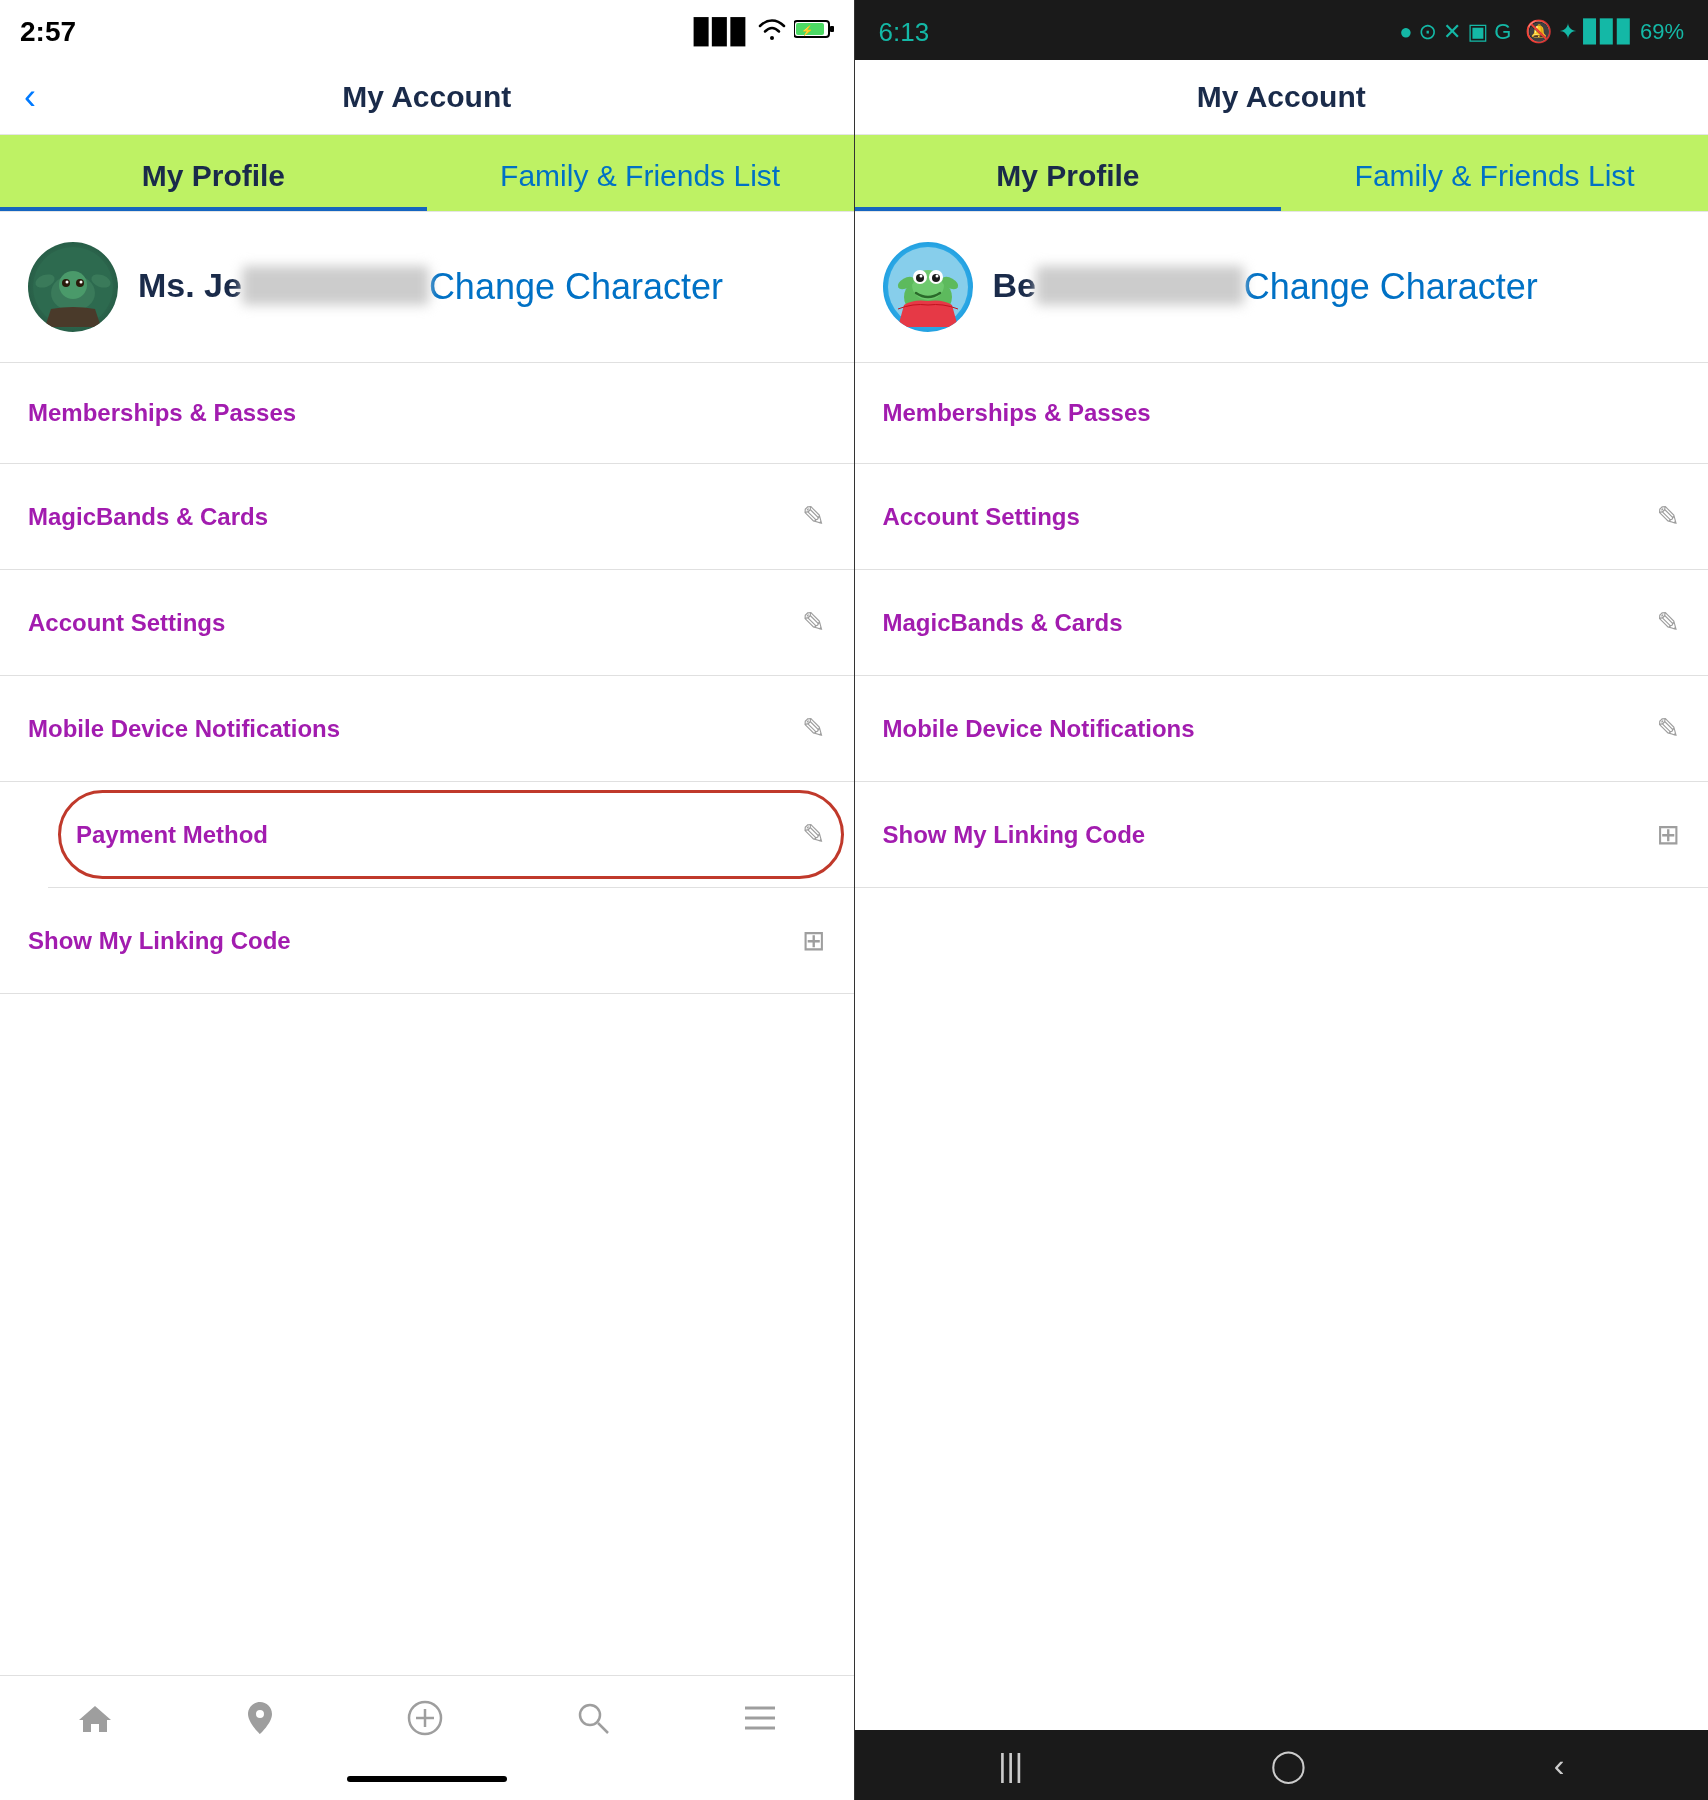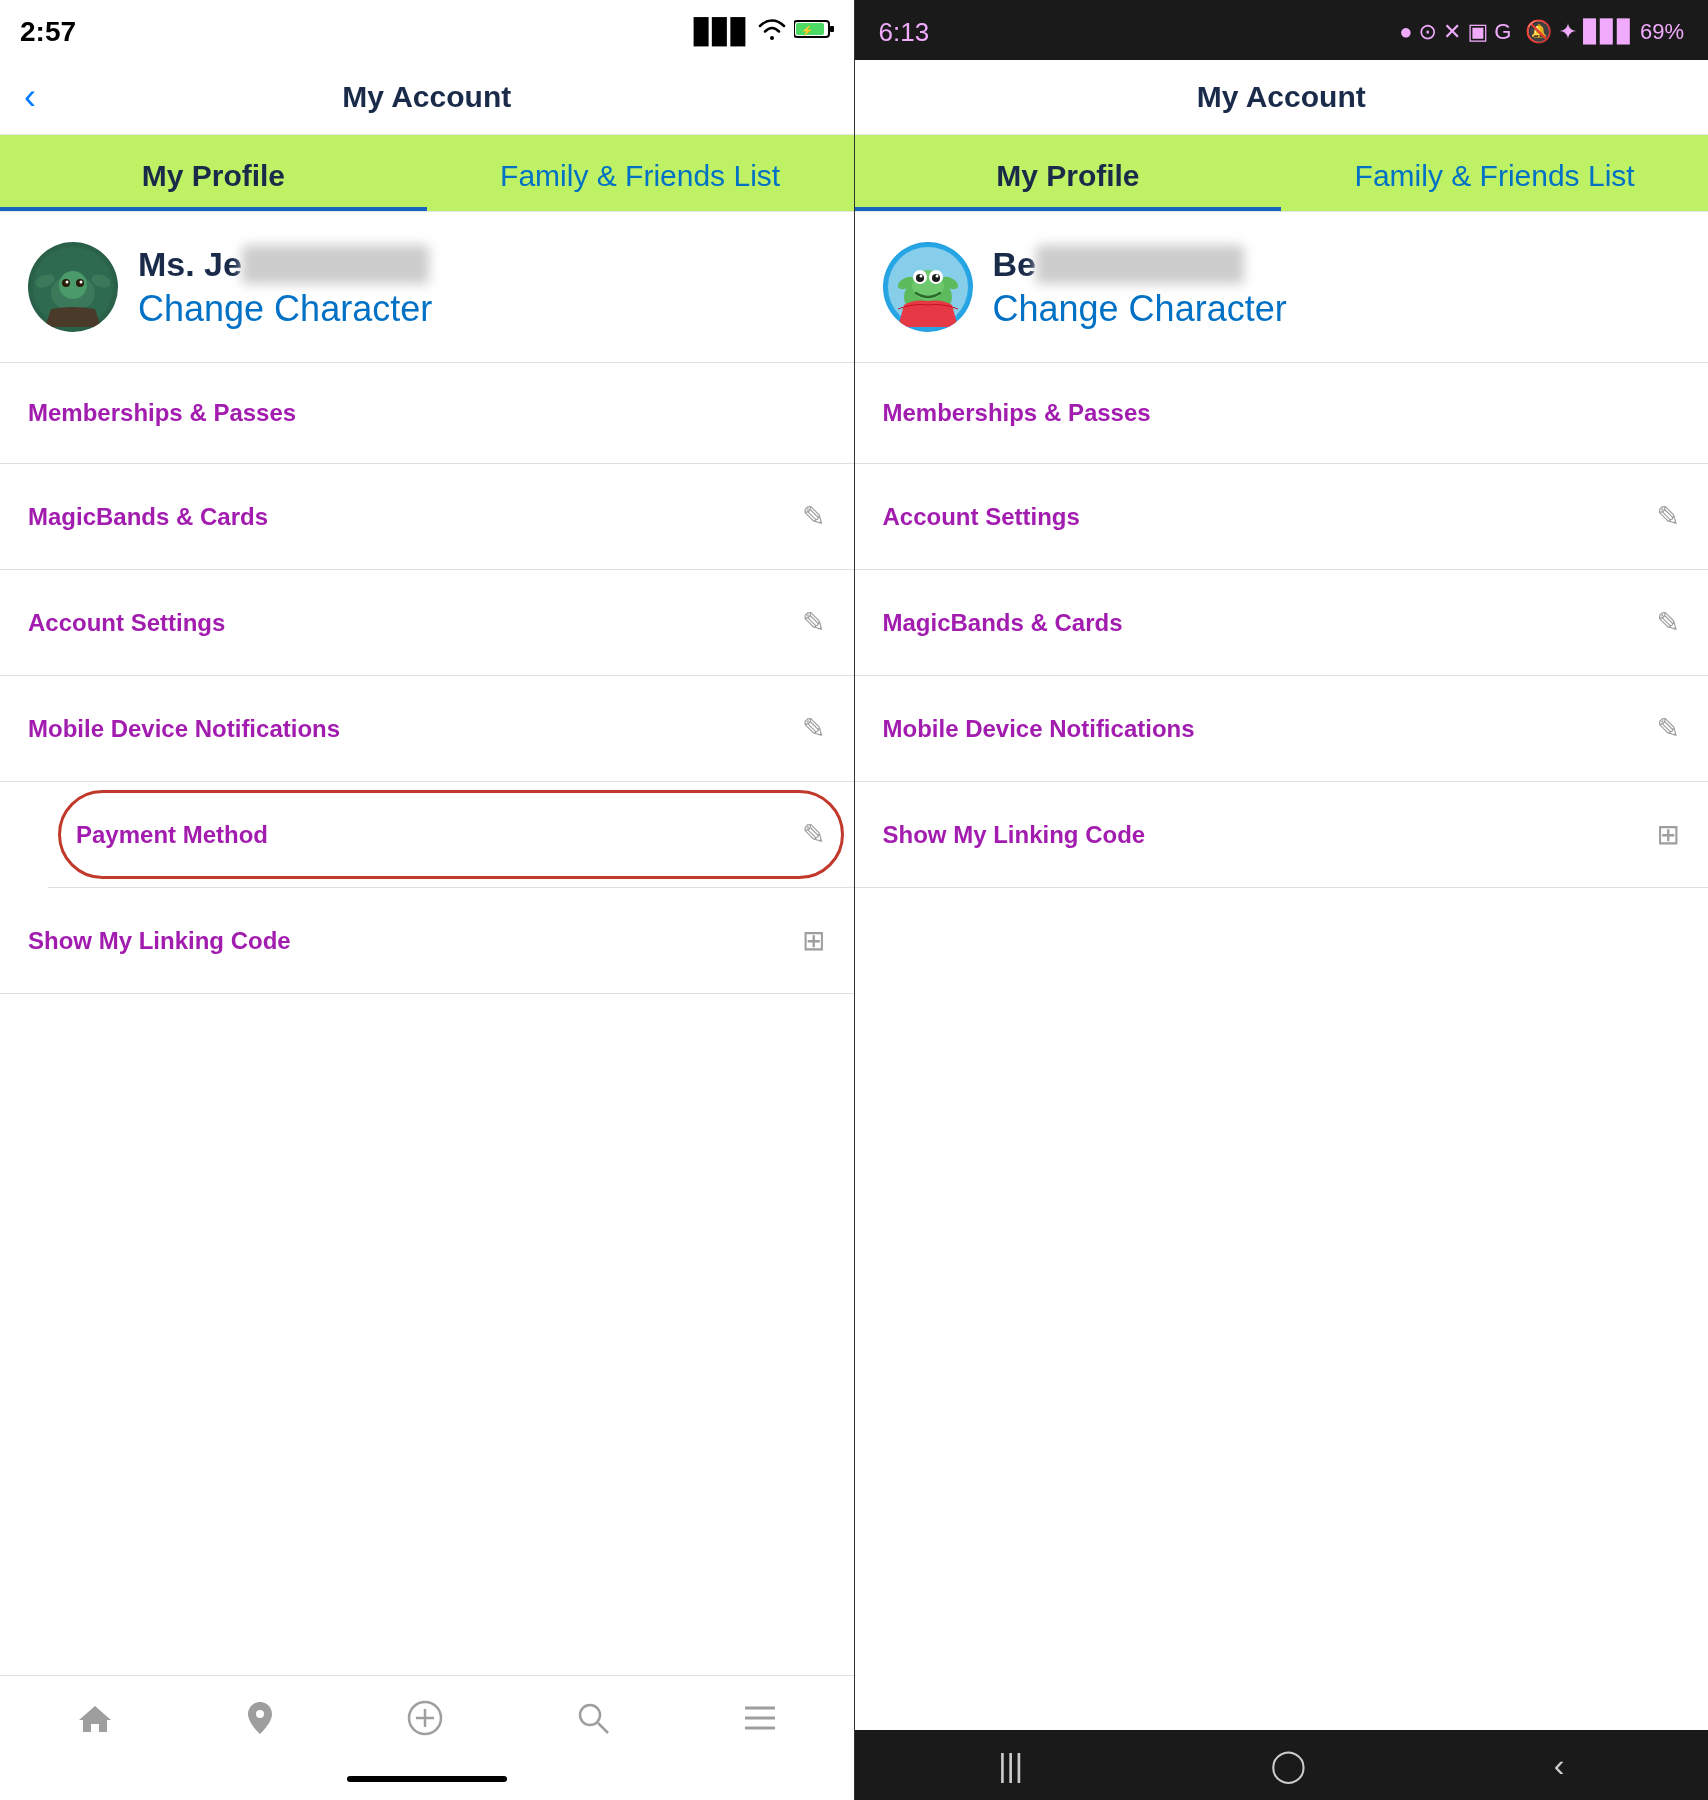--- a/index.html
+++ b/index.html
@@ -125,21 +125,20 @@
       flex-shrink: 0;
       background: #4a90d9;
       display: flex;
       align-items: center;
       justify-content: center;
       font-size: 40px;
     }
 
     .profile-info {
       display: flex;
-      flex-direction: column;
     }
 
     .profile-name {
       font-size: 34px;
       font-weight: 600;
       color: #1a2b4a;
       margin-bottom: 4px;
     }
 
     .blurred {
@@ -228,21 +227,21 @@
       margin: 10px auto 4px;
     }
 
     
     .status-bar-right-phone {
       display: flex;
       justify-content: space-between;
       align-items: center;
       padding: 8px 24px 4px;
       background: #1a1a1a;
-      color: #f0abfc;
+      color: #14b8a6;
       height: 60px;
       font-size: 26px;
     }
 
     .android-nav {
       display: flex;
       justify-content: space-around;
       align-items: center;
       padding: 16px 20px;
       background: #1a1a1a;

